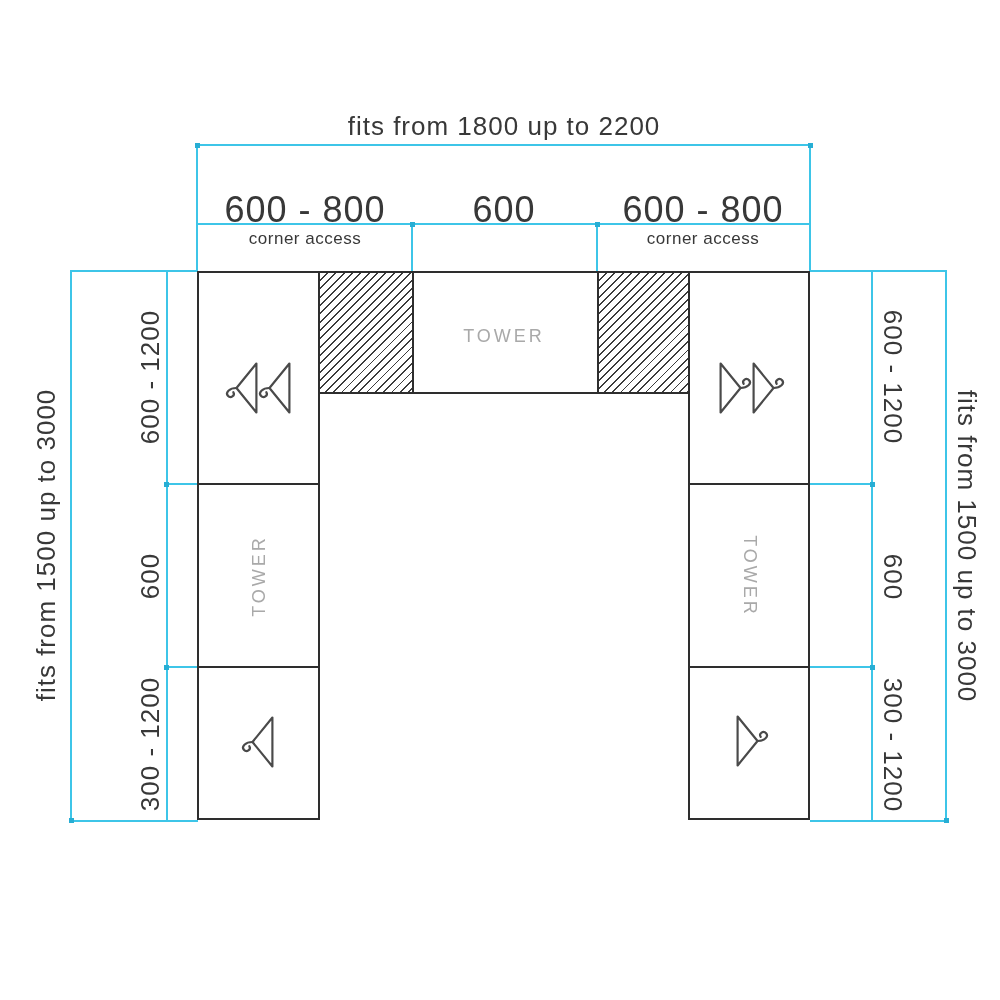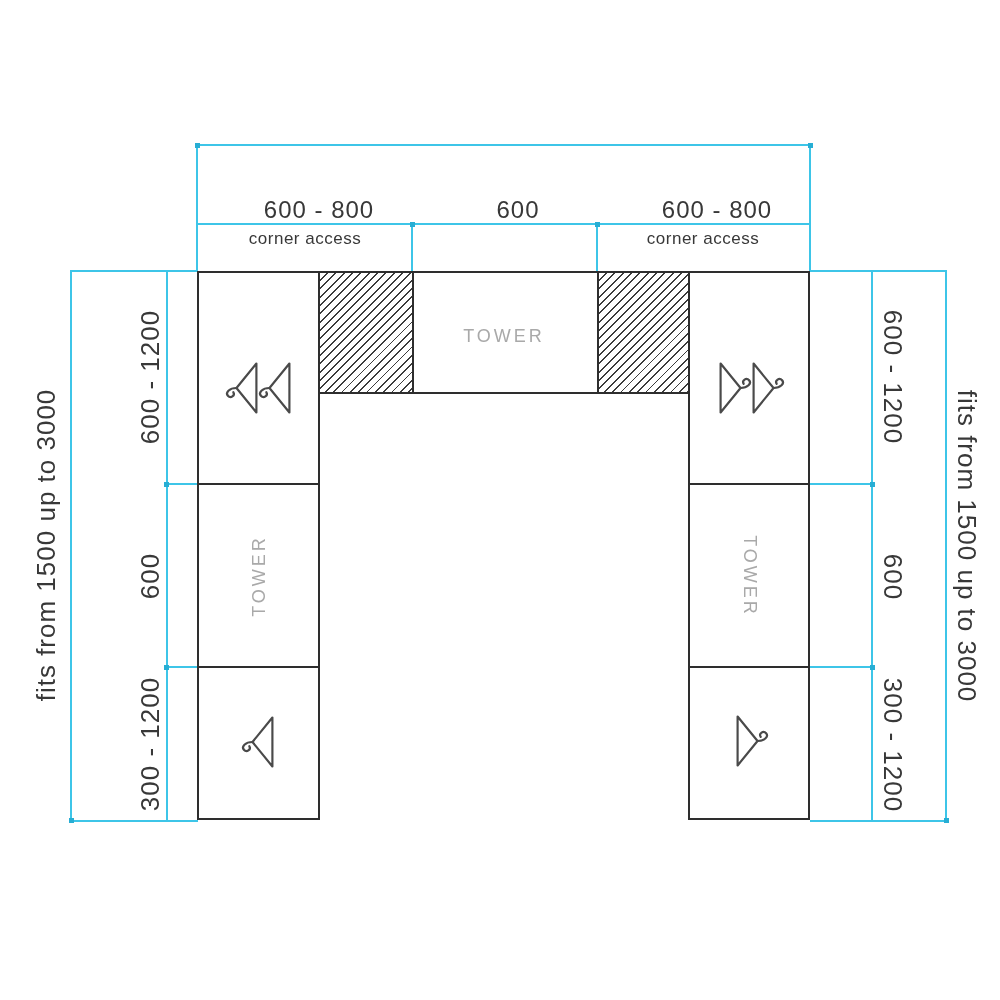--- a/index.html
+++ b/index.html
@@ -14,21 +14,21 @@
   .box{position:absolute;border:2px solid #2e2e2e;background:#ffffff;box-sizing:border-box;}
   .bl{position:absolute;background:#2e2e2e;}
   .hatch{
     background:repeating-linear-gradient(135deg,#ffffff 0px,#ffffff 4.6px,#3c3c3c 4.6px,#3c3c3c 5.9px);
   }
   
   .txt{position:absolute;white-space:nowrap;transform:translate(-50%,-50%);letter-spacing:1px;}
   .rotL{transform:translate(-50%,-50%) rotate(-90deg);}
   .rotR{transform:translate(-50%,-50%) rotate(90deg);}
   .title{font-size:26px;}
-  .size{font-size:24px;margin-left:14px;}
+  .size{font-size:36px;}
   .sizeV{font-size:26px;}
   .note{font-size:17px;letter-spacing:0.5px;}
   .tower{font-size:18px;letter-spacing:3px;color:#a9a9a9;}
   
   .hanger{position:absolute;width:58px;height:44px;}
   .hanger svg{width:100%;height:100%;display:block;}
   .hanger.rotL{transform:translate(-50%,-50%) rotate(-90deg);}
   .hanger.rotR{transform:translate(-50%,-50%) rotate(90deg);}
 </style>
 </head>
@@ -82,20 +82,21 @@
   <div class="bl" style="left:199px;top:666px;width:119px;height:2px;"></div>
 
   <div class="box hatch" style="left:318px;top:271px;width:96px;height:123px;"></div>
   <div class="box" style="left:412px;top:271px;width:187px;height:123px;"></div>
   <div class="box hatch" style="left:597px;top:271px;width:93px;height:123px;"></div>
 
   <div class="box" style="left:688px;top:271px;width:122px;height:549px;"></div>
   <div class="bl" style="left:690px;top:483px;width:118px;height:2px;"></div>
   <div class="bl" style="left:690px;top:666px;width:118px;height:2px;"></div>
 
+  <div class="txt title" style="left:504px;top:126px;">fits from 1800 up to 2200</div>
   <div class="txt size" style="left:305px;top:210px;">600 - 800</div>
   <div class="txt size" style="left:504px;top:210px;">600</div>
   <div class="txt size" style="left:703px;top:210px;">600 - 800</div>
   <div class="txt note" style="left:305px;top:239px;">corner access</div>
   <div class="txt note" style="left:703px;top:239px;">corner access</div>
 
   <div class="txt title rotL" style="left:46px;top:545px;">fits from 1500 up to 3000</div>
   <div class="txt sizeV rotL" style="left:150px;top:377px;">600 - 1200</div>
   <div class="txt sizeV rotL" style="left:150px;top:576px;">600</div>
   <div class="txt sizeV rotL" style="left:150px;top:744px;">300 - 1200</div>

